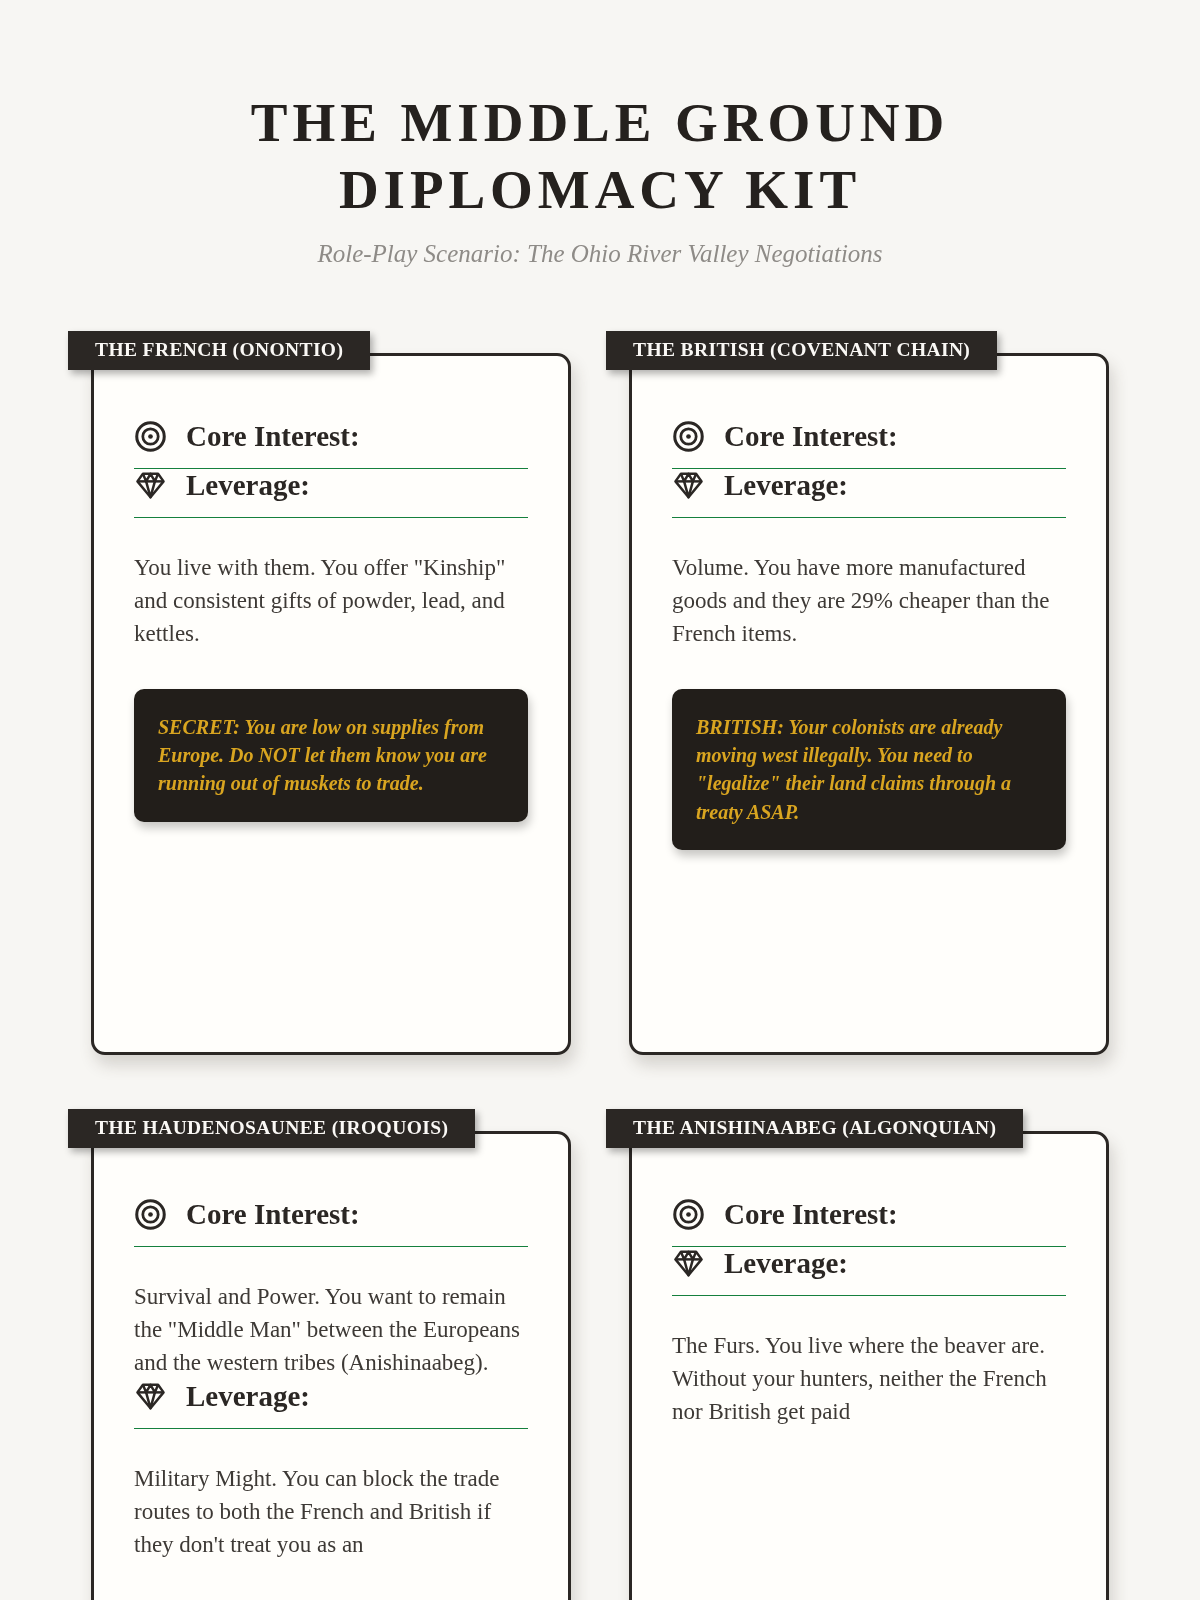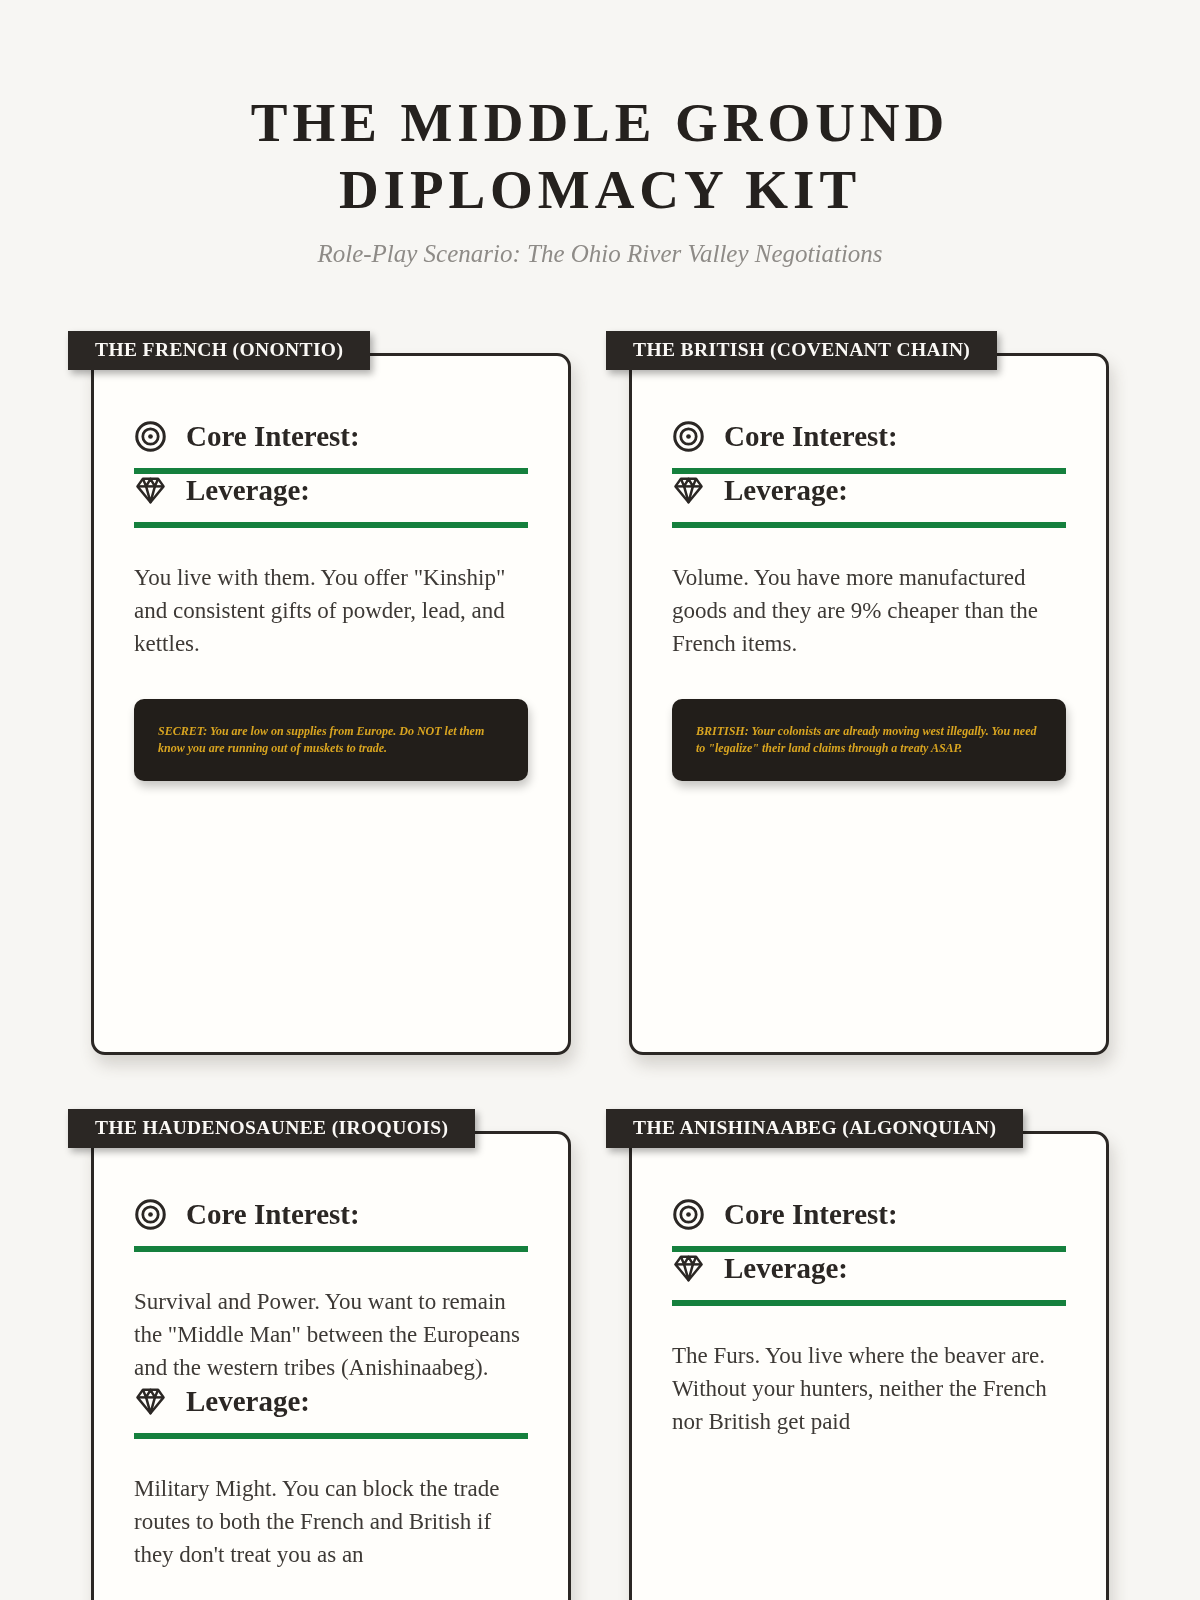--- a/index.html
+++ b/index.html
@@ -66,21 +66,21 @@
     box-shadow: 3px 4px 7px rgba(0, 0, 0, 0.3);
   }
   .sec-head {
     display: flex;
     align-items: center;
     gap: 19px;
     font-size: 29px;
     font-weight: 700;
     color: #2b2724;
     padding-bottom: 15px;
-    border-bottom: 6px solid #15803d;
+    border-bottom: 1px solid #15803d;
   }
   .sec-head .icon {
     display: inline-flex;
     color: #2b2724;
   }
   .sec-head svg { width: 33px; height: 33px; }
   .sec-body {
     margin: 33px 0 0;
     font-size: 23px;
     line-height: 1.44;
@@ -88,21 +88,21 @@
   }
   .section + .section { }
   .secret-note {
     margin-top: 38px;
     background: #221e1a;
     border-radius: 10px;
     padding: 24px 24px;
     color: #d9a520;
     font-weight: 700;
     font-style: italic;
-    font-size: 12px;
+    font-size: 20px;
     line-height: 1.42;
     box-shadow: 2px 6px 10px rgba(0, 0, 0, 0.22);
   }
 </style>
 </head>
 <body>
 
 <div class="page">
   <h1 class="page-title">
     <span>THE MIDDLE GROUND</span>
@@ -162,21 +162,21 @@
           <span class="icon">
             <svg viewBox="0 0 24 24" fill="none" stroke="currentColor" stroke-width="1.8" stroke-linejoin="round">
                 <path d="M6.5 3.5 H17.5 L21.5 9 L12 20.5 L2.5 9 Z"></path>
                 <path d="M2.5 9 H21.5"></path>
                 <path d="M8.8 9 L12 20.5 L15.2 9"></path>
                 <path d="M6.5 3.5 L8.8 9 L12 3.5 L15.2 9 L17.5 3.5"></path>
               </svg>
           </span>
           <span>Leverage:</span>
         </div>
-        <p class="sec-body">Volume. You have more manufactured goods and they are 9% cheaper than the French items.</p>
+        <p class="sec-body">Volume. You have more manufactured goods and they are 29% cheaper than the French items.</p>
       </div>
       <div class="secret-note">BRITISH: Your colonists are already moving west illegally. You need to "legalize" their land claims through a treaty ASAP.</div>
     </div>
 
     <div class="card">
       <div class="card-tab">THE HAUDENOSAUNEE (IROQUOIS)</div>
       <div class="section">
         <div class="sec-head">
           <span class="icon">
             <svg viewBox="0 0 24 24" fill="none">

